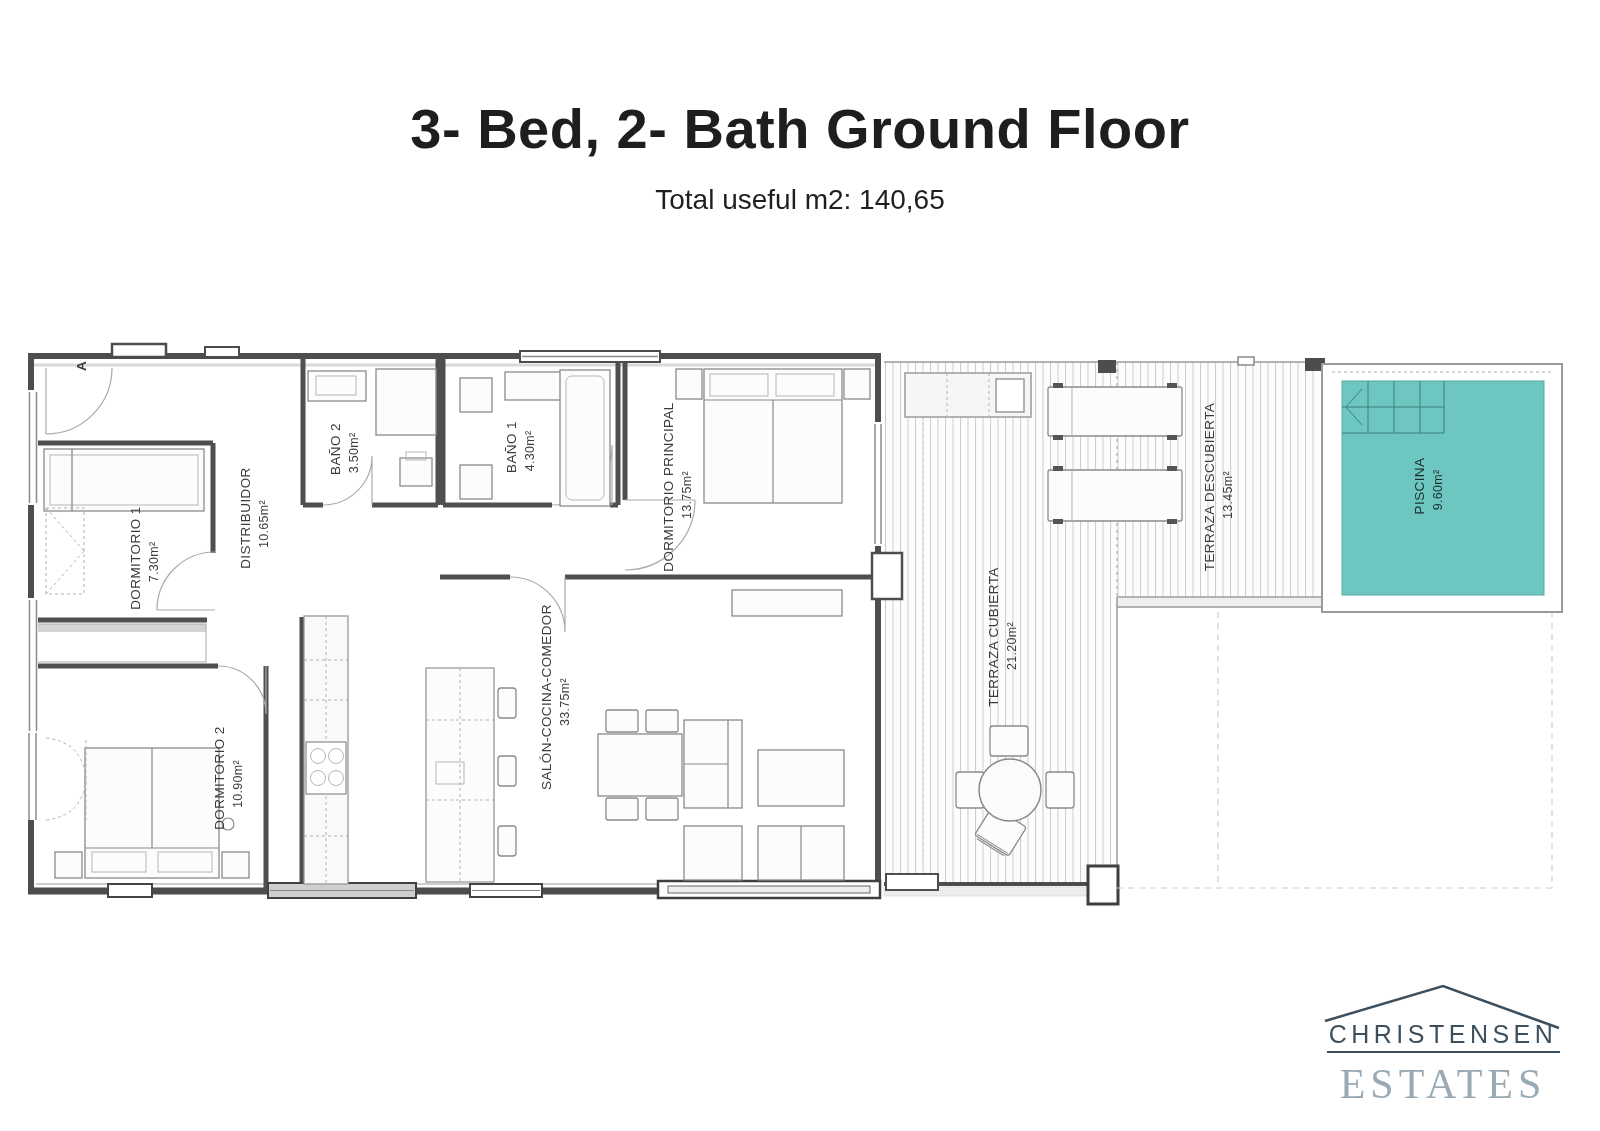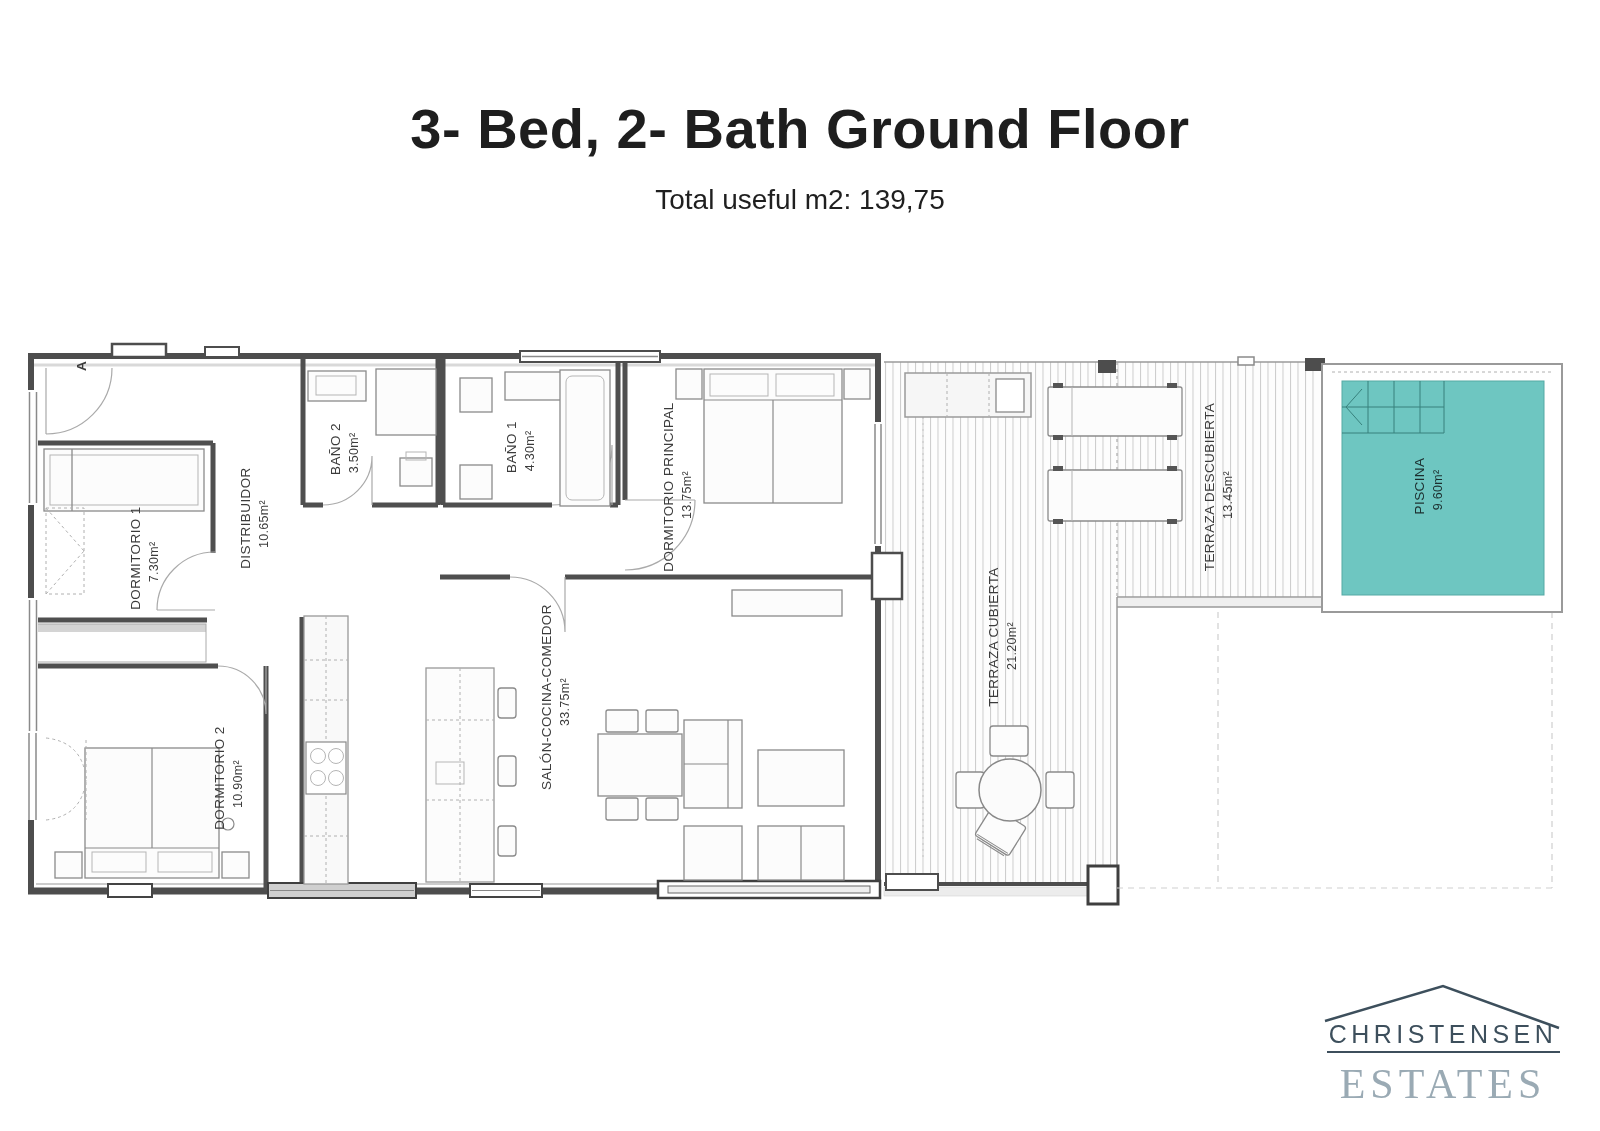--- a/index.html
+++ b/index.html
@@ -25,21 +25,21 @@
   .deckline{stroke:#9a9a9a;stroke-width:1.5;fill:none;}
   .plotdash{stroke:#cfcfcf;stroke-width:1.2;fill:none;stroke-dasharray:6,5;}
   .logoC{font-size:25px;letter-spacing:4.5px;text-anchor:middle;font-weight:400;}
   .logoE{font-family:"Liberation Serif",serif;font-size:42px;letter-spacing:5px;text-anchor:middle;}
 </style>
 </head>
 <body>
 
 <div class="stage">
   <div class="title">3- Bed, 2- Bath Ground Floor</div>
-  <div class="subtitle">Total useful m2: 139,75</div>
+  <div class="subtitle">Total useful m2: 140,65</div>
 
   <svg width="1600" height="1131" viewBox="0 0 1600 1131">
     <defs>
       <pattern id="deck" width="7.5" height="12" patternUnits="userSpaceOnUse">
         <rect width="7.5" height="12" fill="#fdfdfd"></rect>
         <line x1="0.5" y1="0" x2="0.5" y2="12" stroke="#cccccc" stroke-width="1"></line>
       </pattern>
     </defs>
 
     <g>

